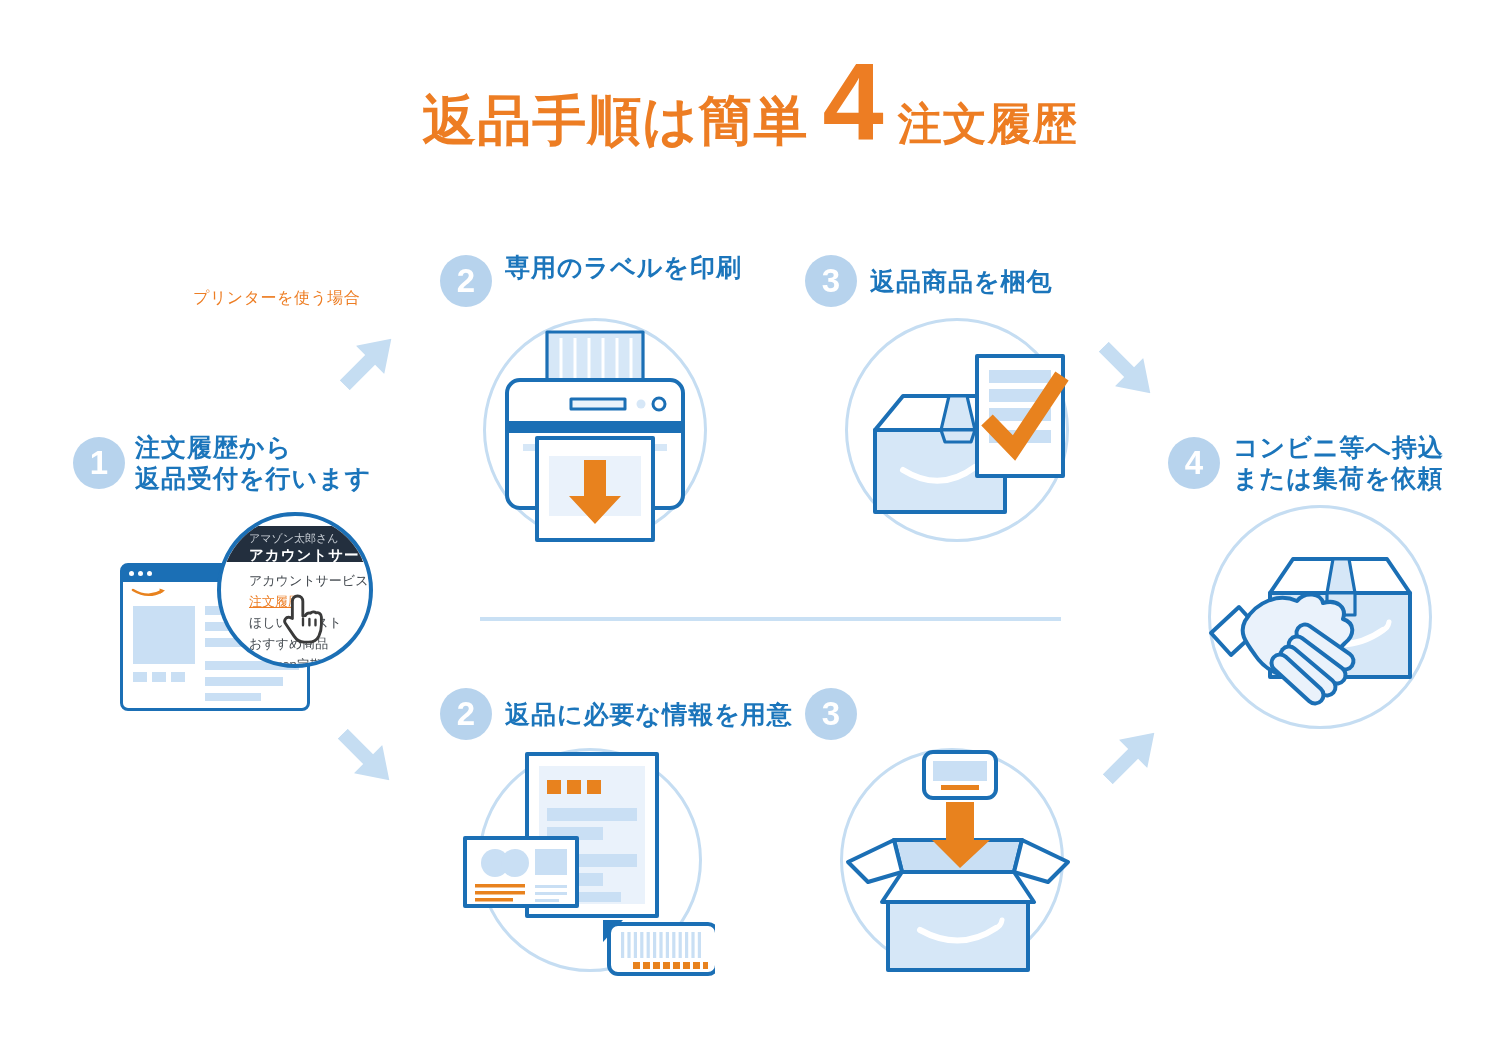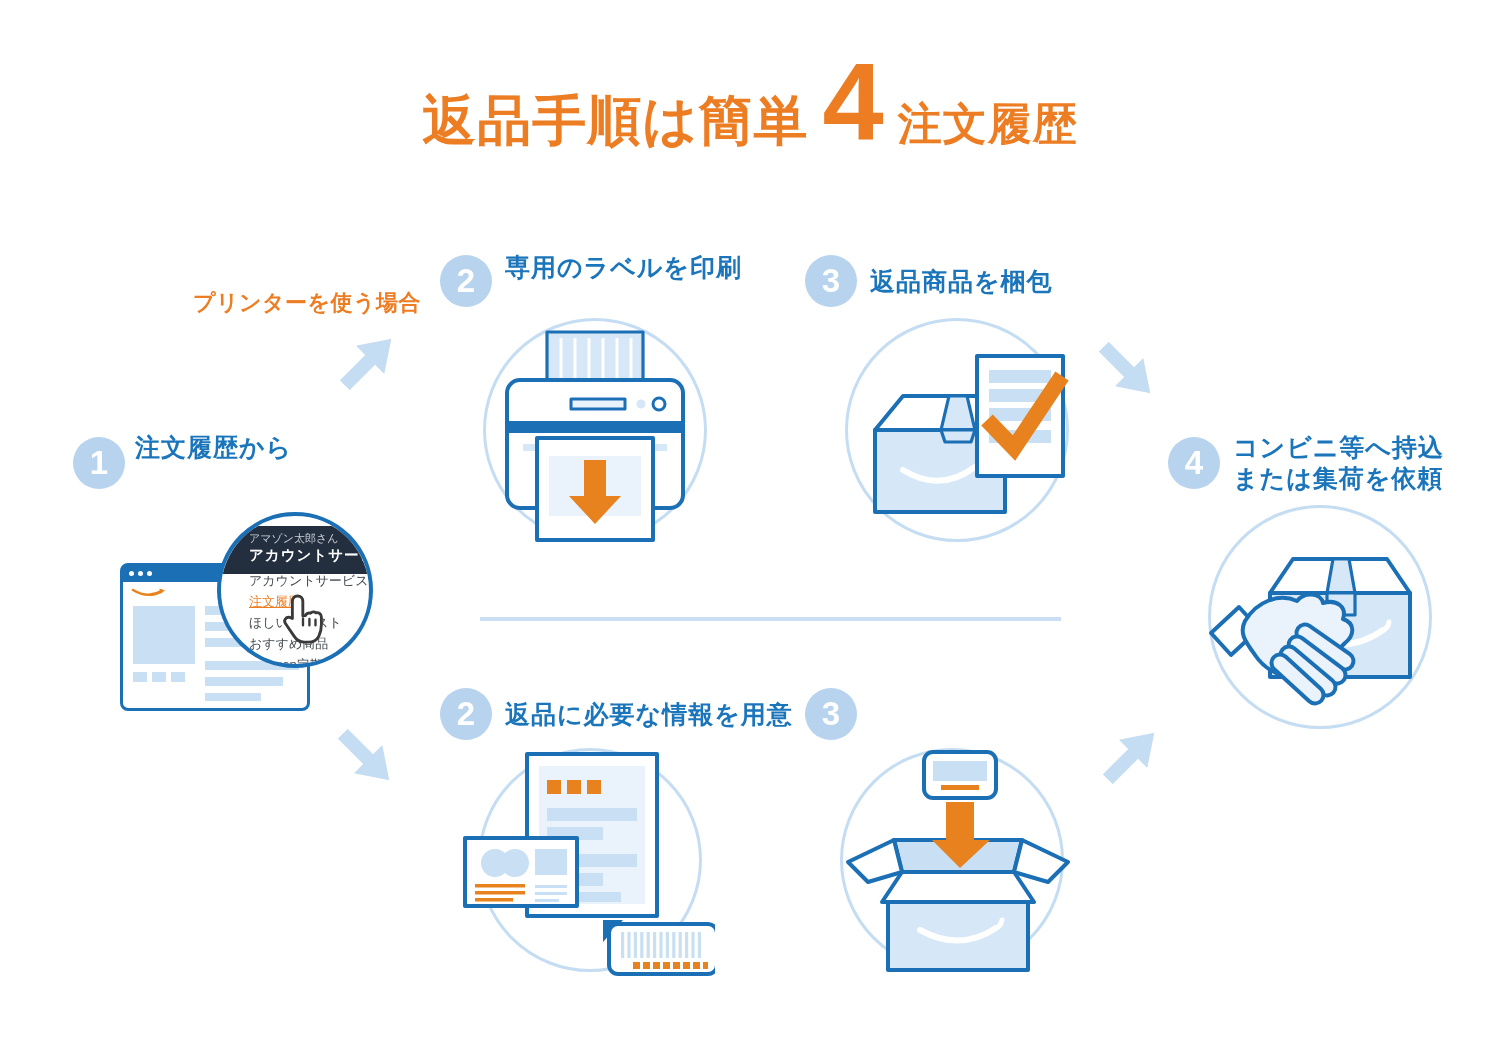--- a/index.html
+++ b/index.html
@@ -8,21 +8,21 @@
   .canvas { position:relative; width:1500px; height:1055px; background:#fff; overflow:hidden; }
   .abs { position:absolute; }
 
   
   .title { position:absolute; left:0; right:0; top:46px; display:flex; justify-content:center; align-items:baseline; color:var(--orangeText,#ED7D23); font-weight:bold; }
   .t-pre { font-size:54px; letter-spacing:1px; }
   .t-num { font-size:110px; line-height:1; margin:0 14px; }
   .t-suf { font-size:44px; letter-spacing:1px; }
 
   
-  .branch-label { position:absolute; color:var(--orangeText,#ED7D23); font-size:22px; font-weight:bold; letter-spacing:0.5px; white-space:nowrap; }
+  .branch-label { position:absolute; color:var(--orangeText,#ED7D23); font-size:16px; font-weight:normal; letter-spacing:0.5px; white-space:nowrap; }
 
   
   .step-badge { position:absolute; width:52px; height:52px; border-radius:50%; background:var(--badge,#B7D3ED); color:#fff; font-weight:bold; font-size:33px; display:flex; align-items:center; justify-content:center; z-index:2; }
   .step-label { position:absolute; color:var(--blueText,#1B75BB); font-size:25px; font-weight:bold; line-height:31px; letter-spacing:1px; white-space:nowrap; z-index:2; }
 
   
   .ill-circle { position:absolute; width:224px; height:224px; border:3px solid var(--paleArrow,#C5DDF2); border-radius:50%; background:#fff; z-index:1; }
   .ill { position:absolute; z-index:2; }
 
   
@@ -34,21 +34,21 @@
   .divider { position:absolute; left:480px; top:617px; width:581px; height:4px; background:var(--divider,#C9E0F4); }
 
   
   .browser { position:absolute; left:120px; top:563px; width:190px; height:148px; background:#fff; border:3px solid var(--outline,#1B6FB5); border-radius:8px; z-index:2; }
   .browser-bar { position:absolute; left:-1px; top:-1px; right:-1px; height:17px; background:var(--outline,#1B6FB5); border-radius:5px 5px 0 0; display:flex; align-items:center; padding-left:7px; gap:4px; }
   .dot { width:5px; height:5px; border-radius:50%; background:#fff; }
   .ph { position:absolute; background:var(--fillBar,#C9DFF4); }
 
   
   .magnifier { position:absolute; left:217px; top:512px; width:156px; height:156px; border:4px solid var(--outline,#1B6FB5); border-radius:50%; background:#fff; overflow:hidden; z-index:3; }
-  .mag-header { position:absolute; left:-12px; right:-12px; top:10px; height:48px; background:var(--navy,#232F3E); border-radius:3px; padding:5px 0 0 40px; }
+  .mag-header { position:absolute; left:-12px; right:-12px; top:10px; height:36px; background:var(--navy,#232F3E); border-radius:3px; padding:5px 0 0 40px; }
   .mag-greeting { font-size:11px; color:var(--greetingText,#C9CFD6); }
   .mag-title-row { white-space:nowrap; }
   .mag-title { font-size:14.5px; font-weight:bold; color:#fff; letter-spacing:1px; }
   .mag-menu { position:absolute; left:28px; top:54px; right:0; }
   .mag-item { font-size:13px; line-height:21px; color:var(--menuText,#42484E); white-space:nowrap; }
   .mag-item.highlight { color:var(--orangeText,#ED7D23); text-decoration:underline; }
 
   
   .sh  { stroke:var(--outline,#1B6FB5); stroke-width:4; stroke-linejoin:round; }
   .sh3 { stroke:var(--outline,#1B6FB5); stroke-width:3.2; stroke-linejoin:round; }
@@ -100,20 +100,21 @@
       </svg>
   </div>
 
   <div class="divider"></div>
 
   <div class="step-badge" style="left:73px; top:437px;">
     <span>1</span>
   </div>
   <div class="step-label" style="left:135px; top:432px;">
     <div>注文履歴から</div>
+    <div>返品受付を行います</div>
   </div>
 
   <div class="browser">
     <div class="browser-bar">
       <span class="dot"></span>
       <span class="dot"></span>
       <span class="dot"></span>
     </div>
     <svg class="abs" style="left:8px; top:21px;" width="38" height="14" viewBox="0 0 38 14">
       <path class="smile-o" d="M2 3 Q17 12 31 4"></path>

